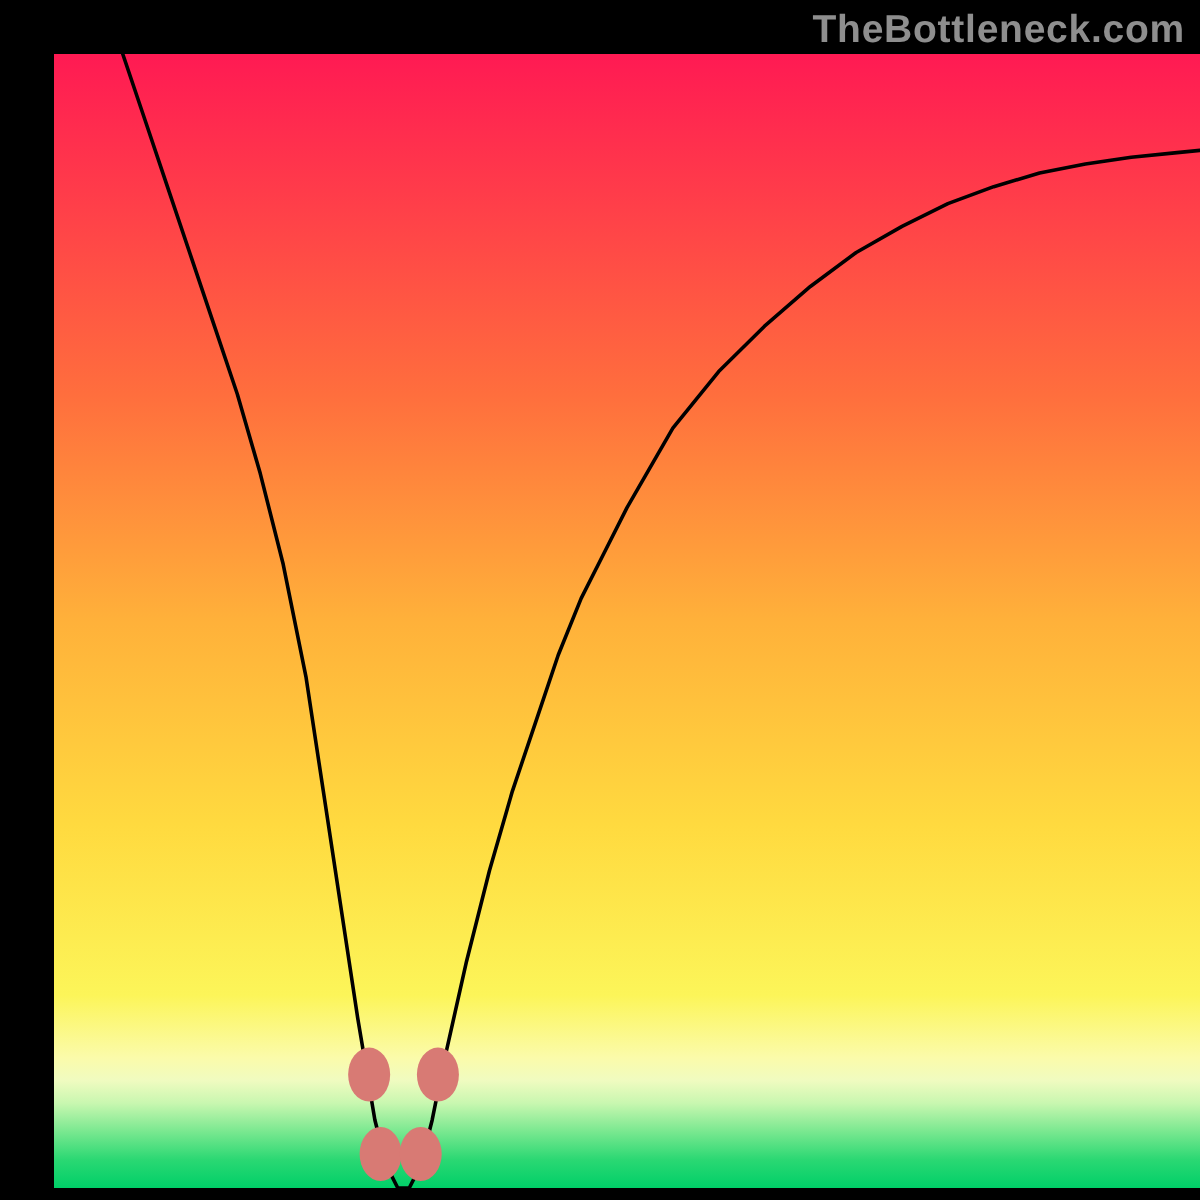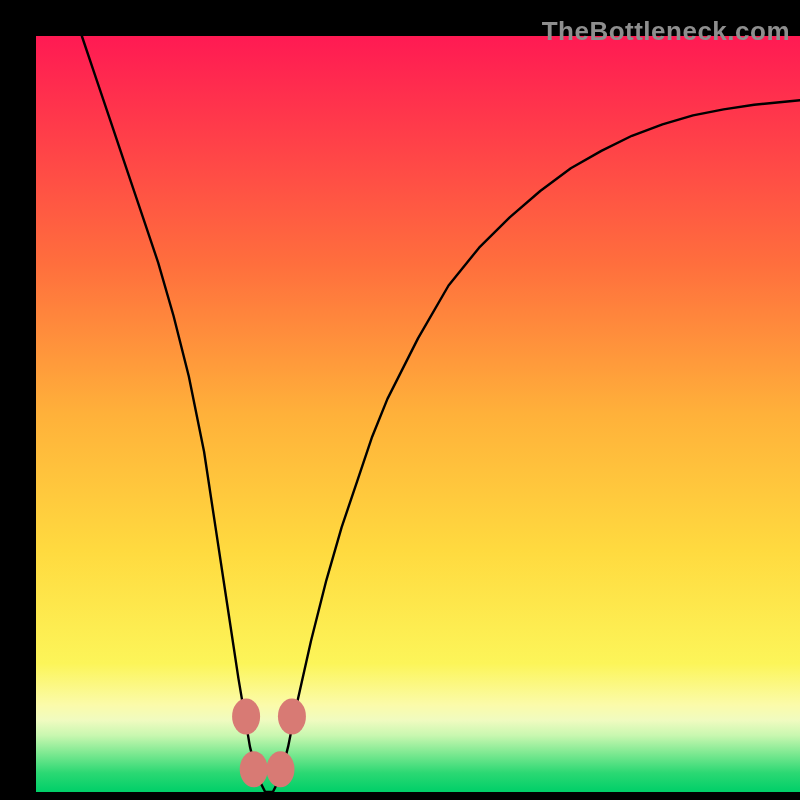--- a/index.html
+++ b/index.html
@@ -15,21 +15,21 @@
     width: 800px;
     height: 800px;
   }
   svg {
     position: absolute;
     top: 0;
     left: 0;
   }
   .watermark {
     position: absolute;
-    top: 16px;
+    top: 4px;
     right: 10px;
     font-family: Arial, Helvetica, sans-serif;
     font-size: 26px;
     font-weight: bold;
     color: #8e8e8e;
     letter-spacing: 0.5px;
   }
 </style>
 </head>
 <body>

